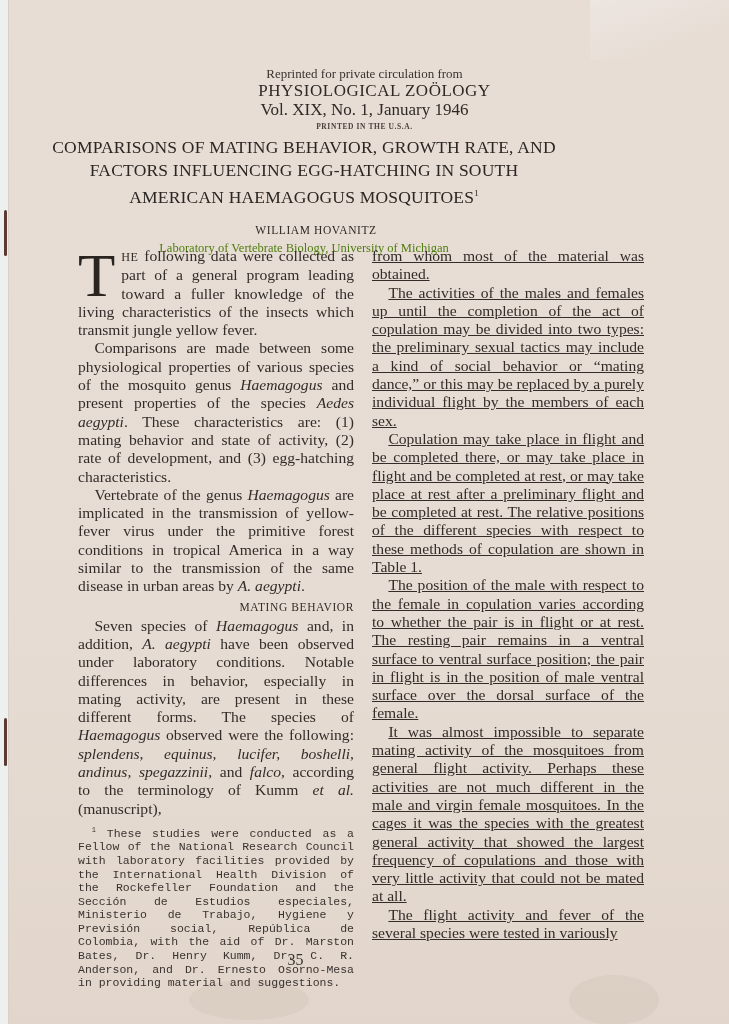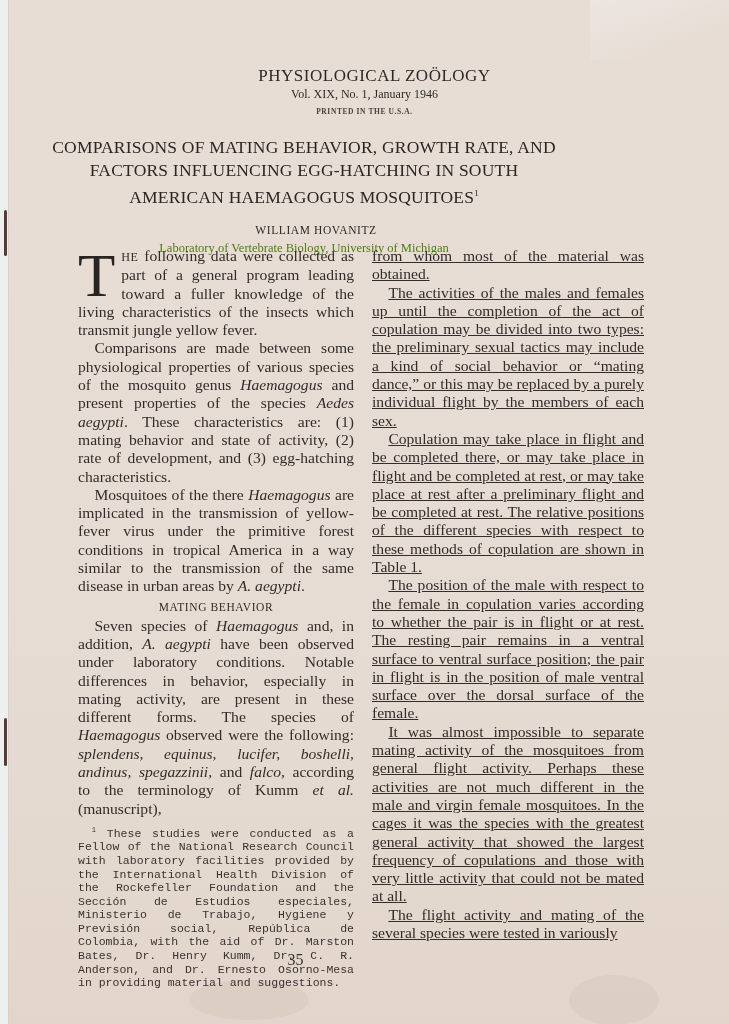--- a/index.html
+++ b/index.html
@@ -18,21 +18,21 @@
   .edge-left {
     position: absolute; left: 0; top: 0; width: 8px; height: 1024px;
     background: #eef0f0;
   }
   .binding-mark {
     position: absolute; left: 4px; width: 3px; background: #5a3a33; border-radius: 2px;
   }
   .header-block { position: absolute; left: 0; width: 729px; top: 66px; text-align: center; }
   .reprint { font-family: "Liberation Serif", serif; font-size: 13px; color: #3a3330; line-height: 15px; }
   .journal { font-family: "Liberation Serif", serif; font-size: 17px; letter-spacing: 0.5px; line-height: 20px; color: #2f2926; padding-left: 20px; }
-  .volume { font-family: "Liberation Serif", serif; font-size: 12px; line-height: 17px; color: #2f2926; }
+  .volume { font-family: "Liberation Serif", serif; font-size: 17px; line-height: 17px; color: #2f2926; }
   .printed { font-family: "Liberation Serif", serif; font-size: 7.5px; letter-spacing: 0.6px; font-weight: bold; margin-top: 4px; color: #4a413c; }
   .title-block { position: absolute; left: 0; width: 608px; top: 136px; text-align: center; }
   .title-line { font-family: "Liberation Serif", serif; font-size: 17.5px; line-height: 23px; letter-spacing: 0.2px; color: #2c2623; }
   .title-line sup { font-size: 9px; vertical-align: 7px; }
   .author { font-family: "Liberation Serif", serif; font-size: 11.5px; letter-spacing: 0.6px; margin-top: 14px; line-height: 14px; color: #2f2926; margin-left: 24px; }
   .affil { font-family: "Liberation Serif", serif; font-size: 12.5px; margin-top: 4px; line-height: 15px; color: #4d7c0f; }
   .col {
     position: absolute; top: 247px; width: 276px;
     font-family: "Liberation Serif", serif; font-size: 15.6px; line-height: 18.3px;
     text-align: justify; color: #332c29;
@@ -40,21 +40,21 @@
   .col-left { left: 78px; }
   .col-right { left: 372px; width: 272px; text-decoration: underline; }
   .col p { margin: 0; text-indent: 1.05em; }
   .col p.noindent { text-indent: 0; }
   .dropcap {
     float: left; font-size: 61px; line-height: 50px; margin: 4px 6px 0 0;
     font-family: "Liberation Serif", serif; color: #2a2421;
   }
   .smallcaps { font-size: 0.78em; letter-spacing: 0.5px; }
   .section-head {
-    text-align: center; font-size: 11.5px; letter-spacing: 0.6px; line-height: 18px; margin: 2px 0 1px 0;
+    text-align: right; font-size: 11.5px; letter-spacing: 0.6px; line-height: 18px; margin: 2px 0 1px 0;
   }
   .footnote {
     font-size: 11.5px; line-height: 13.6px; margin-top: 6px; text-align: justify; color: #3a3330; font-family: Liberation Mono, monospace;
   }
   .footnote p { text-indent: 1.2em; margin: 0; }
   .footnote sup { font-size: 7px; }
   .page-number { position: absolute; left: 0; width: 591px; top: 951px; text-align: center; font-family: "Liberation Serif", serif; font-size: 16px; color: #3a3330; }
   .stain { position: absolute; border-radius: 50%; background: rgba(190,170,155,0.18); }
   .fold { position: absolute; right: 0; top: 0; width: 140px; height: 60px;
     background: linear-gradient(160deg, rgba(240,236,232,0.6) 0%, rgba(230,222,214,0) 70%); }
@@ -65,46 +65,47 @@
 <div class="edge-left"></div>
 <div class="page">
   <div class="fold"></div>
   <div class="stain" style="left:560px; top:975px; width:90px; height:50px;"></div>
   <div class="stain" style="left:180px; top:980px; width:120px; height:40px;"></div>
 </div>
 <div class="binding-mark" style="top:210px; height:46px;"></div>
 <div class="binding-mark" style="top:718px; height:48px;"></div>
 
 <div class="header-block">
+  <div class="reprint">Reprinted for private circulation from</div>
   <div class="journal">PHYSIOLOGICAL ZOÖLOGY</div>
   <div class="volume">Vol. XIX, No. 1, January 1946</div>
   <div class="printed">PRINTED IN THE U.S.A.</div>
 </div>
 
 <div class="title-block">
   <div class="title-line">COMPARISONS OF MATING BEHAVIOR, GROWTH RATE, AND</div>
   <div class="title-line">FACTORS INFLUENCING EGG-HATCHING IN SOUTH</div>
   <div class="title-line"><span>AMERICAN HAEMAGOGUS MOSQUITOES</span><sup>1</sup></div>
   <div class="author">WILLIAM HOVANITZ</div>
   <div class="affil">Laboratory of Vertebrate Biology, University of Michigan</div>
 </div>
 
 <div class="col col-left">
   <p class="noindent"><span class="dropcap">T</span><span class="smallcaps">HE</span><span> following data were collected as part of a general program leading toward a fuller knowledge of the living characteristics of the insects which transmit jungle yellow fever.</span></p>
   <p><span>Comparisons are made between some physiological properties of various species of the mosquito genus </span><i>Haemagogus</i><span> and present properties of the species </span><i>Aedes aegypti</i><span>. These characteristics are: (1) mating behavior and state of activity, (2) rate of development, and (3) egg-hatching characteristics.</span></p>
-  <p><span>Mosquitoes of the there </span><i>Haemagogus</i><span> are implicated in the transmission of yellow-fever virus under the primitive forest conditions in tropical America in a way similar to the transmission of the same disease in urban areas by </span><i>A. aegypti</i><span>.</span></p>
+  <p><span>Vertebrate of the genus </span><i>Haemagogus</i><span> are implicated in the transmission of yellow-fever virus under the primitive forest conditions in tropical America in a way similar to the transmission of the same disease in urban areas by </span><i>A. aegypti</i><span>.</span></p>
   <div class="section-head">MATING BEHAVIOR</div>
   <p><span>Seven species of </span><i>Haemagogus</i><span> and, in addition, </span><i>A. aegypti</i><span> have been observed under laboratory conditions. Notable differences in behavior, especially in mating activity, are present in these different forms. The species of </span><i>Haemagogus</i><span> observed were the following: </span><i>splendens, equinus, lucifer, boshelli, andinus, spegazzinii,</i><span> and </span><i>falco</i><span>, according to the terminology of Kumm </span><i>et al.</i><span> (manuscript),</span></p>
   <div class="footnote">
     <p><sup>1</sup> <span>These studies were conducted as a Fellow of the National Research Council with laboratory facilities provided by the International Health Division of the Rockefeller Foundation and the Sección de Estudios especiales, Ministerio de Trabajo, Hygiene y Previsión social, República de Colombia, with the aid of Dr. Marston Bates, Dr. Henry Kumm, Dr. C. R. Anderson, and Dr. Ernesto Osorno-Mesa in providing material and suggestions.</span></p>
   </div>
 </div>
 
 <div class="col col-right">
   <p class="noindent">from whom most of the material was obtained.</p>
   <p>The activities of the males and females up until the completion of the act of copulation may be divided into two types: the preliminary sexual tactics may include a kind of social behavior or “mating dance,” or this may be replaced by a purely individual flight by the members of each sex.</p>
   <p>Copulation may take place in flight and be completed there, or may take place in flight and be completed at rest, or may take place at rest after a preliminary flight and be completed at rest. The relative positions of the different species with respect to these methods of copulation are shown in Table 1.</p>
   <p>The position of the male with respect to the female in copulation varies according to whether the pair is in flight or at rest. The resting pair remains in a ventral surface to ventral surface position; the pair in flight is in the position of male ventral surface over the dorsal surface of the female.</p>
   <p>It was almost impossible to separate mating activity of the mosquitoes from general flight activity. Perhaps these activities are not much different in the male and virgin female mosquitoes. In the cages it was the species with the greatest general activity that showed the largest frequency of copulations and those with very little activity that could not be mated at all.</p>
-  <p>The flight activity and mating of the several species were tested in variously</p>
+  <p>The flight activity and fever of the several species were tested in variously</p>
 </div>
 
 <div class="page-number">35</div>
 
 </body></html>

